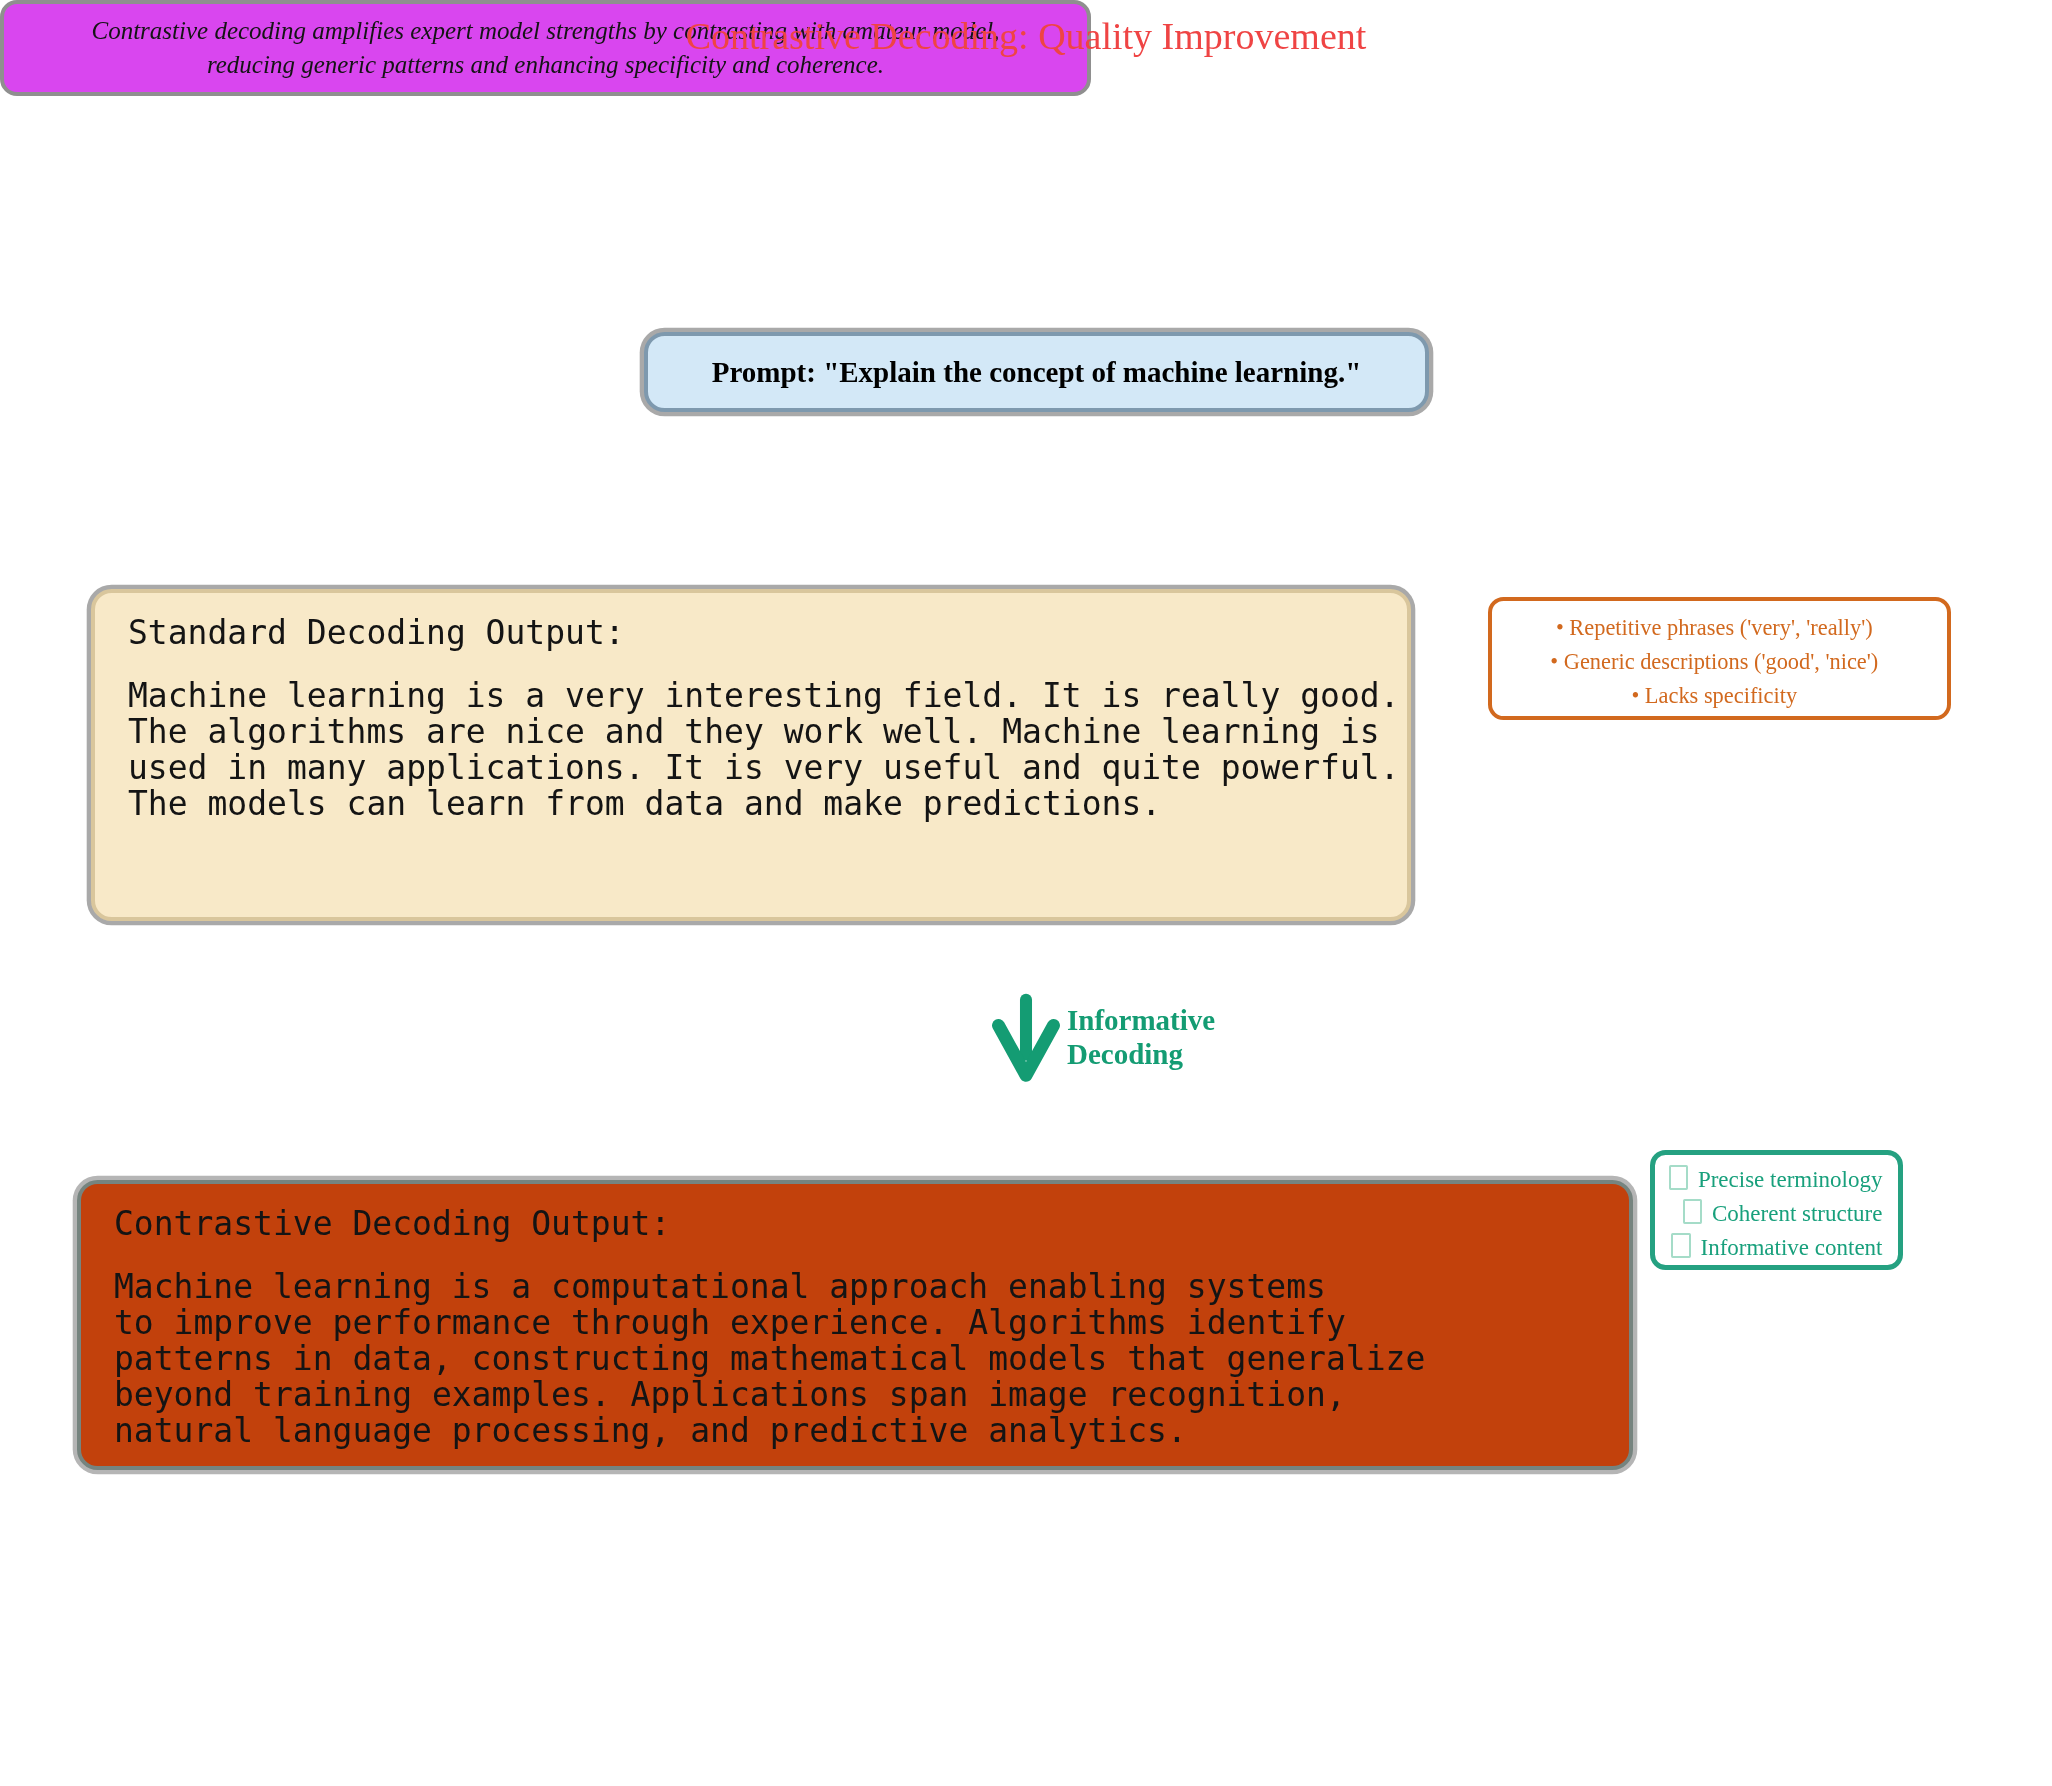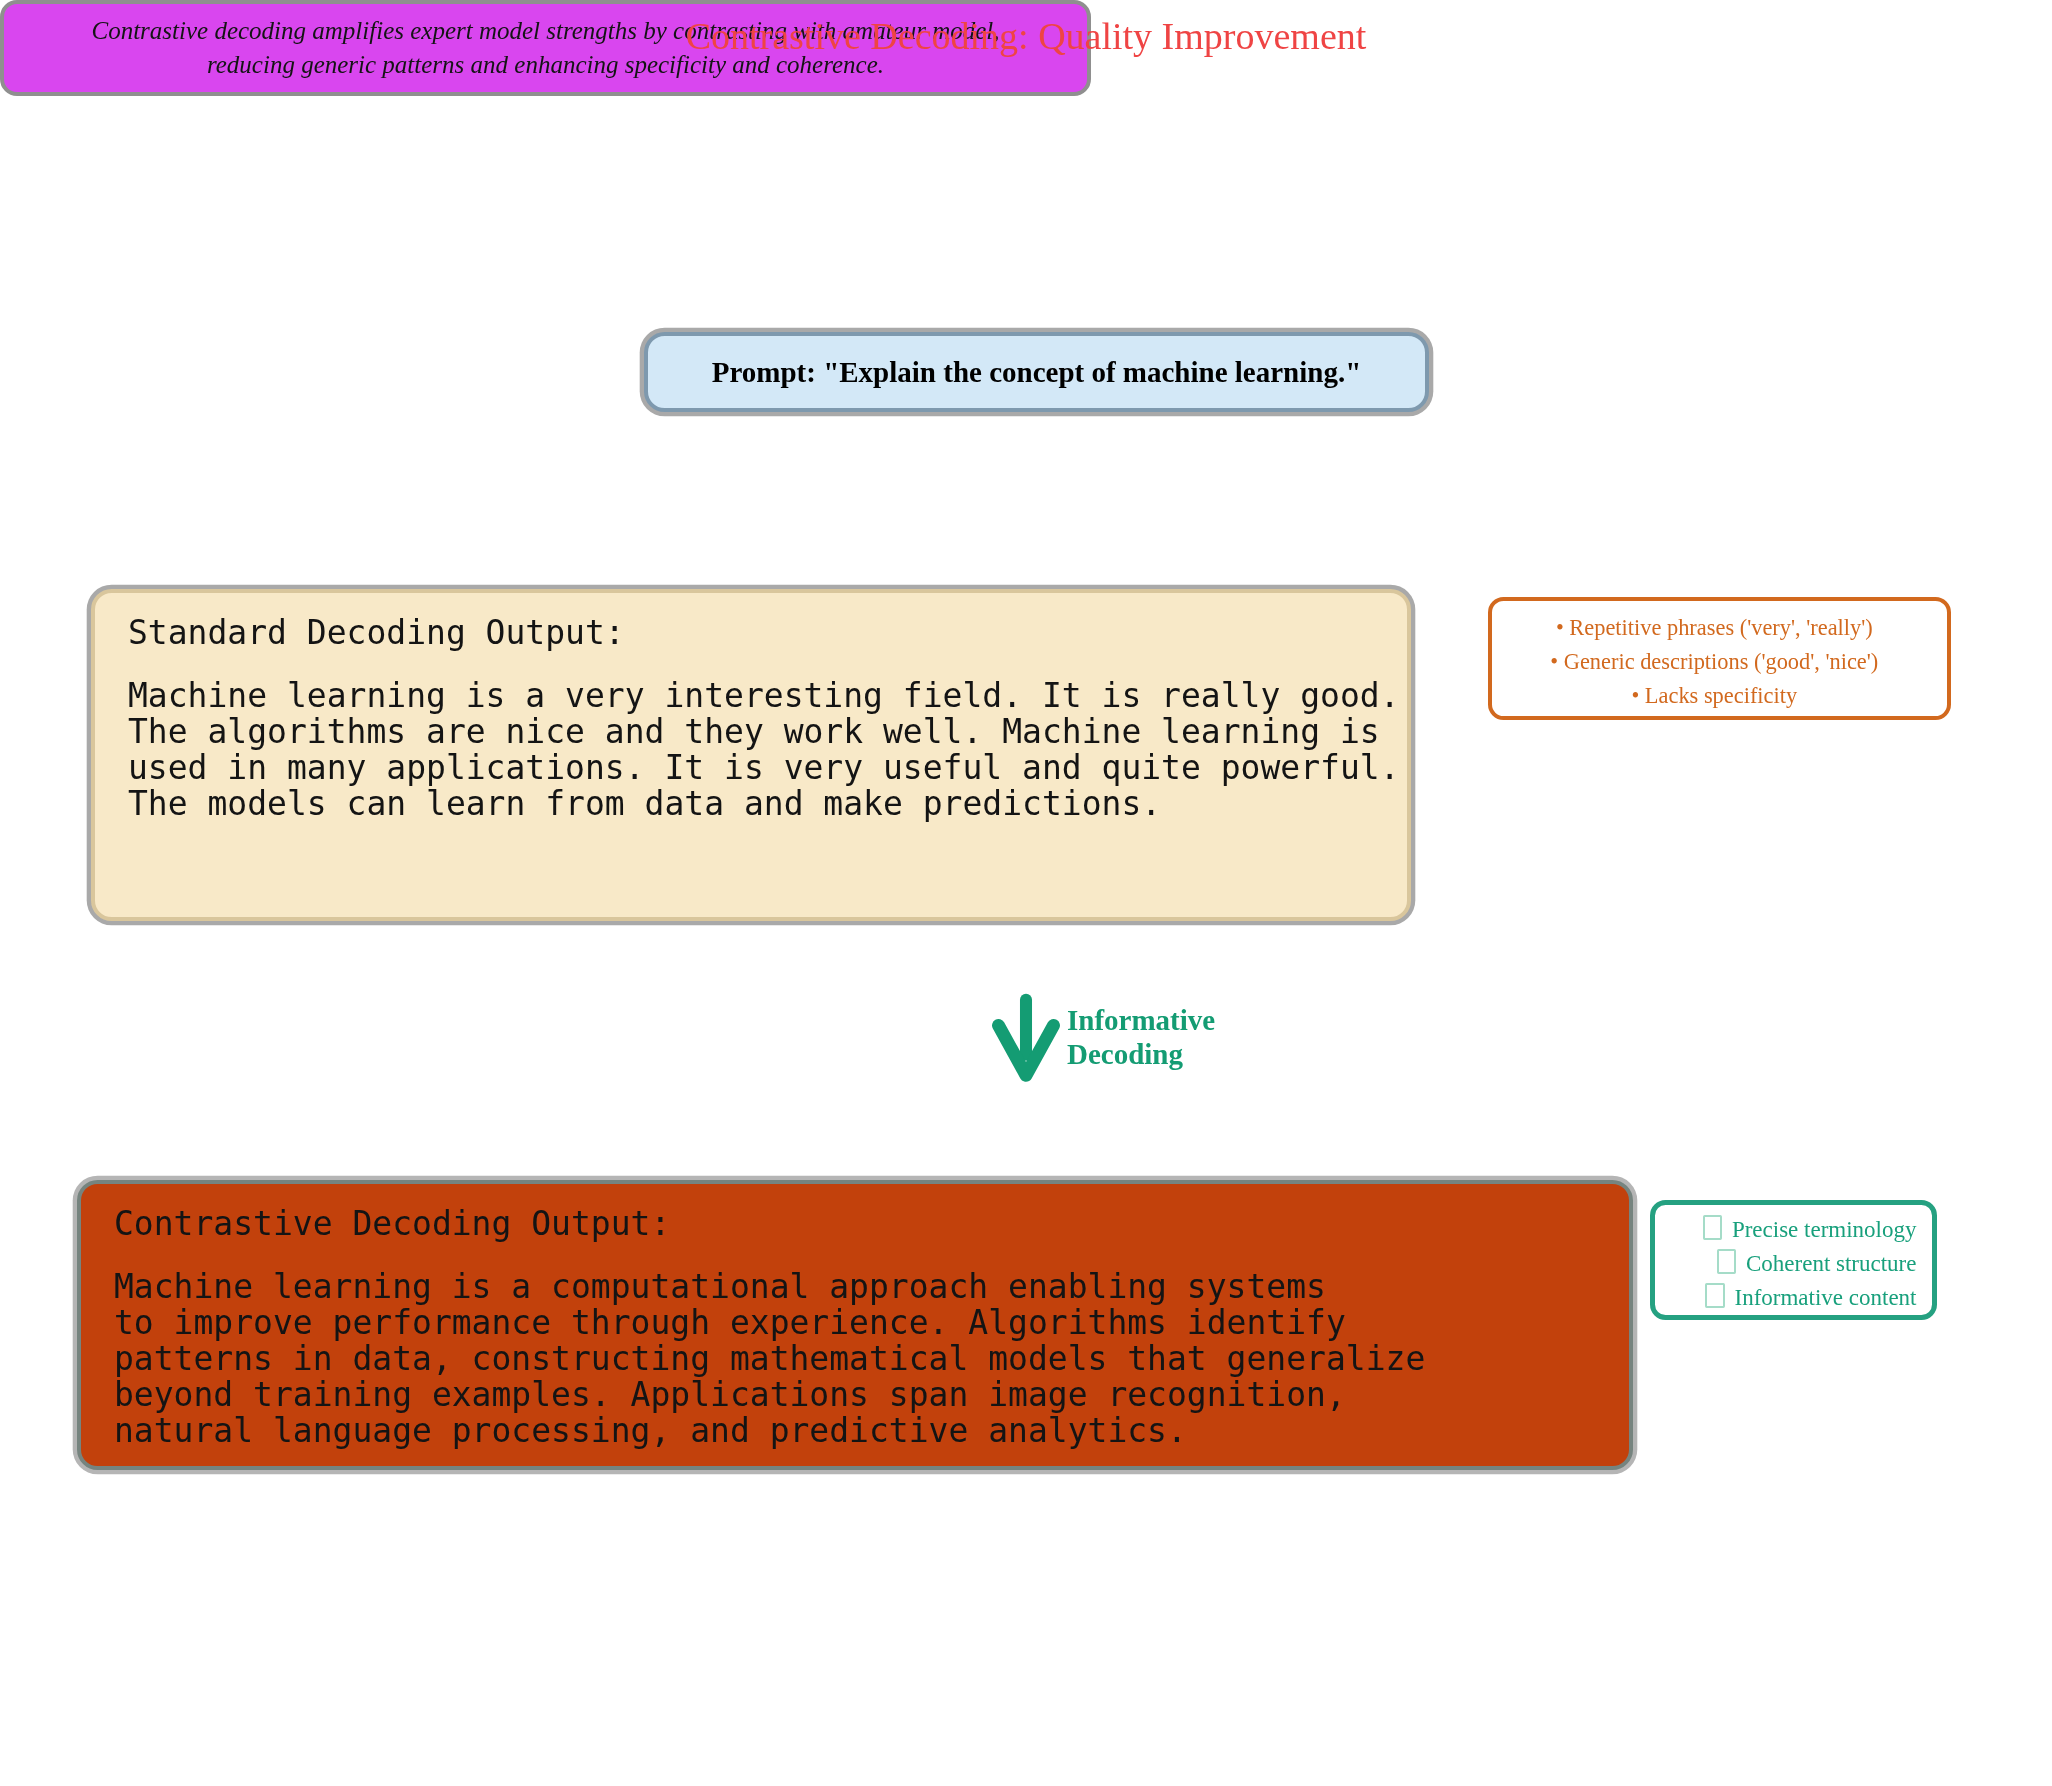--- a/index.html
+++ b/index.html
@@ -46,21 +46,21 @@
     border-radius:15.5px;text-align:right;
   }
   #issues-note{
     left:1488px;top:597px;width:463px;height:123px;
     border:4.3px solid #d2691e;color:#d2691e;
     font-size:22.4px;line-height:34px;
     padding:9.5px 19px 0 8.6px;
     text-align:center;
   }
   #qualities-note{
-    left:1650px;top:1200px;width:287px;height:120px;
+    left:1650px;top:1150px;width:253px;height:120px;
     border:5.2px solid #25a181;color:#18a07c;
     font-size:23px;line-height:34px;
     padding:7.7px 15.5px 0 6.9px;
   }
   .chk{
     display:inline-block;width:15.5px;height:21.5px;
     border:2.6px solid #a5dcc8;border-radius:1.7px;
     margin-right:9.5px;vertical-align:-3.4px;
   }
   #arrow-svg{position:absolute;left:983px;top:991px;}

